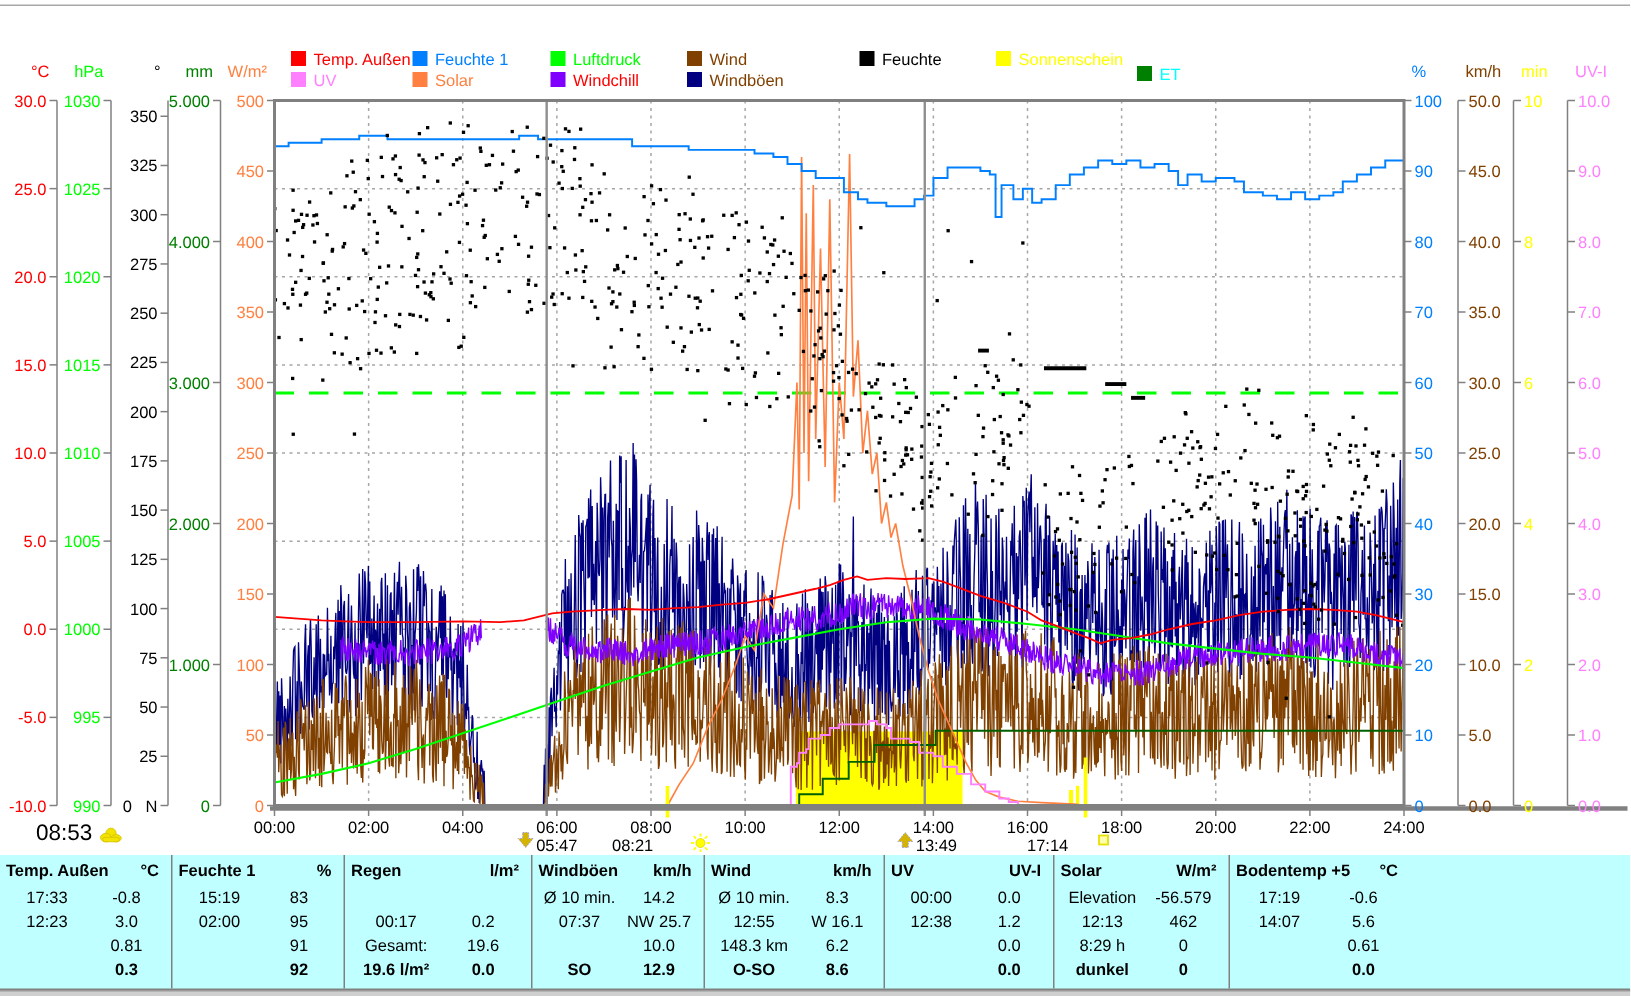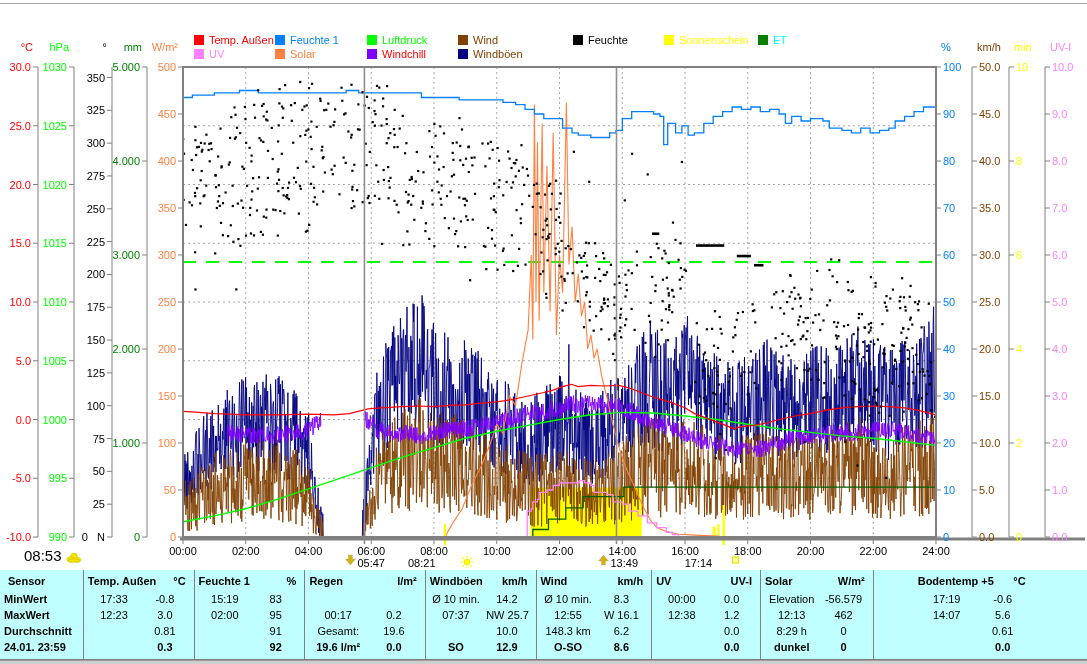--- a/index.html
+++ b/index.html
@@ -33,21 +33,21 @@
 
 <div id="app">
   <div class="topline"></div>
   <div id="legend">
       <div class="legend-item" style="left: 194px; top: 34px;"><span class="legend-box" style="background: rgb(255, 0, 0);"></span><span style="color: rgb(255, 0, 0);">Temp. Außen</span></div>
       <div class="legend-item" style="left: 275px; top: 34px;"><span class="legend-box" style="background: rgb(0, 128, 255);"></span><span style="color: rgb(0, 128, 255);">Feuchte 1</span></div>
       <div class="legend-item" style="left: 367px; top: 34px;"><span class="legend-box" style="background: rgb(0, 255, 0);"></span><span style="color: rgb(0, 255, 0);">Luftdruck</span></div>
       <div class="legend-item" style="left: 458px; top: 34px;"><span class="legend-box" style="background: rgb(128, 64, 0);"></span><span style="color: rgb(128, 64, 0);">Wind</span></div>
       <div class="legend-item" style="left: 573px; top: 34px;"><span class="legend-box" style="background: rgb(0, 0, 0);"></span><span style="color: rgb(0, 0, 0);">Feuchte</span></div>
       <div class="legend-item" style="left: 664px; top: 34px;"><span class="legend-box" style="background: rgb(255, 255, 0);"></span><span style="color: rgb(255, 255, 0);">Sonnenschein</span></div>
-      <div class="legend-item" style="left: 758px; top: 34px;"><span class="legend-box" style="background: rgb(0, 128, 0);"></span><span style="color: rgb(0, 255, 255);">ET</span></div>
+      <div class="legend-item" style="left: 758px; top: 44px;"><span class="legend-box" style="background: rgb(0, 128, 0);"></span><span style="color: rgb(0, 255, 255);">ET</span></div>
       <div class="legend-item" style="left: 194px; top: 48px;"><span class="legend-box" style="background: rgb(255, 128, 255);"></span><span style="color: rgb(255, 128, 255);">UV</span></div>
       <div class="legend-item" style="left: 275px; top: 48px;"><span class="legend-box" style="background: rgb(255, 128, 64);"></span><span style="color: rgb(255, 128, 64);">Solar</span></div>
       <div class="legend-item" style="left: 367px; top: 48px;"><span class="legend-box" style="background: rgb(128, 0, 255);"></span><span style="color: rgb(255, 0, 0);">Windchill</span></div>
       <div class="legend-item" style="left: 458px; top: 48px;"><span class="legend-box" style="background: rgb(0, 0, 128);"></span><span style="color: rgb(128, 64, 0);">Windböen</span></div>
     </div>
   <svg id="chart-svg" width="1087" height="568" viewBox="0 0 1087 568">
       <g>
         <line x1="245.75" y1="67" x2="245.75" y2="537" stroke="#a6a6a6" stroke-dasharray="2 3"></line>
         <line x1="308.5" y1="67" x2="308.5" y2="537" stroke="#a6a6a6" stroke-dasharray="2 3"></line>
         <line x1="371.25" y1="67" x2="371.25" y2="537" stroke="#a6a6a6" stroke-dasharray="2 3"></line>
@@ -1184,29 +1184,20 @@
     </svg>
   <div id="clock"><span>08:53</span><svg width="16" height="11" viewBox="0 0 16 11">
         <g fill="#f2e300" stroke="#d8c400" stroke-width="0.6">
           <circle cx="8" cy="4.5" r="3.4"></circle>
           <ellipse cx="4.6" cy="7.4" rx="3.6" ry="2.8"></ellipse>
           <ellipse cx="11.4" cy="7.8" rx="3.4" ry="2.4"></ellipse>
           <rect x="2.5" y="7.2" width="11" height="3" rx="1.4"></rect>
         </g>
       </svg></div>
   <div id="stats">
-      <div class="scol sensorcol" style="width: 87px;">
-        <div class="shdr">
-          <span class="shname">Sensor</span>
-        </div>
-        <div class="srow">MinWert</div>
-        <div class="srow">MaxWert</div>
-        <div class="srow">Durchschnitt</div>
-        <div class="srow boldrow">24.01. 23:59</div>
-      </div>
       <div class="scol" style="width: 115px;">
         <div>
           <div class="shdr">
             <span class="shname">Temp. Außen</span>
             <span class="shunit">°C</span>
           </div>
           <div class="srow">
             <span class="scell-l">17:33</span>
             <span class="scell-v">-0.8</span>
           </div>
@@ -1361,21 +1352,21 @@
           <div class="srow">
             <span class="scell-l">8:29 h</span>
             <span class="scell-v">0</span>
           </div>
           <div class="srow boldrow">
             <span class="scell-l">dunkel</span>
             <span class="scell-v">0</span>
           </div>
         </div>
       </div>
-      <div class="scol lastcol" style="width: 180px; margin-left: 40px;">
+      <div class="scol lastcol" style="width: 180px;">
         <div style="width: 120px;">
           <div class="shdr">
             <span class="shname">Bodentemp +5</span>
             <span class="shunit">°C</span>
           </div>
           <div class="srow">
             <span class="scell-l">17:19</span>
             <span class="scell-v">-0.6</span>
           </div>
           <div class="srow">

